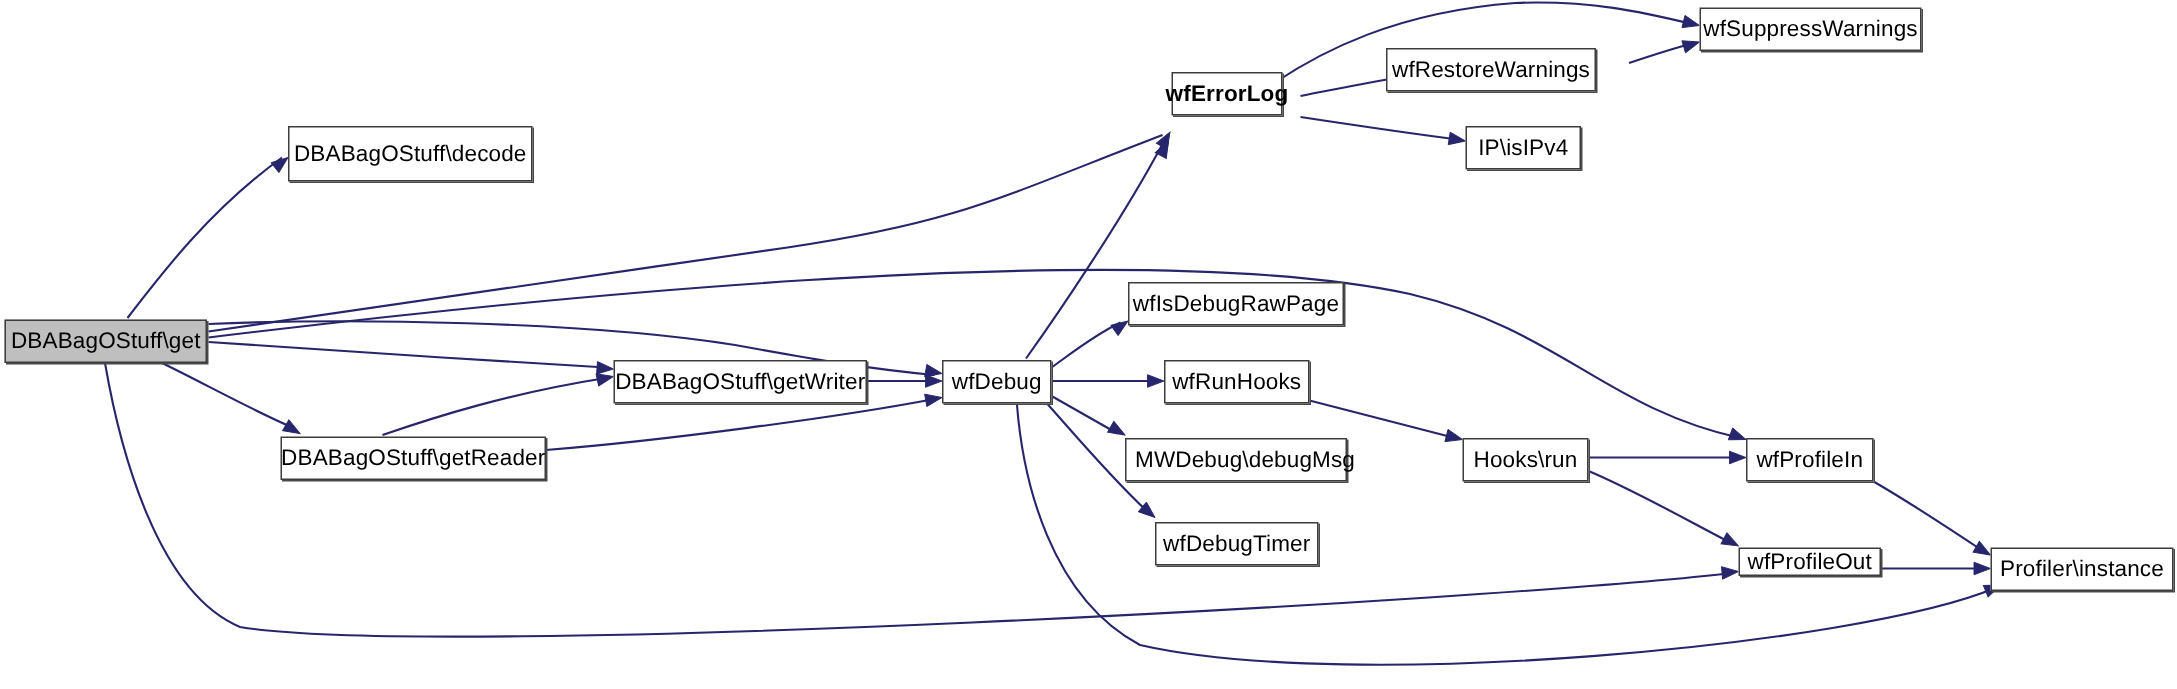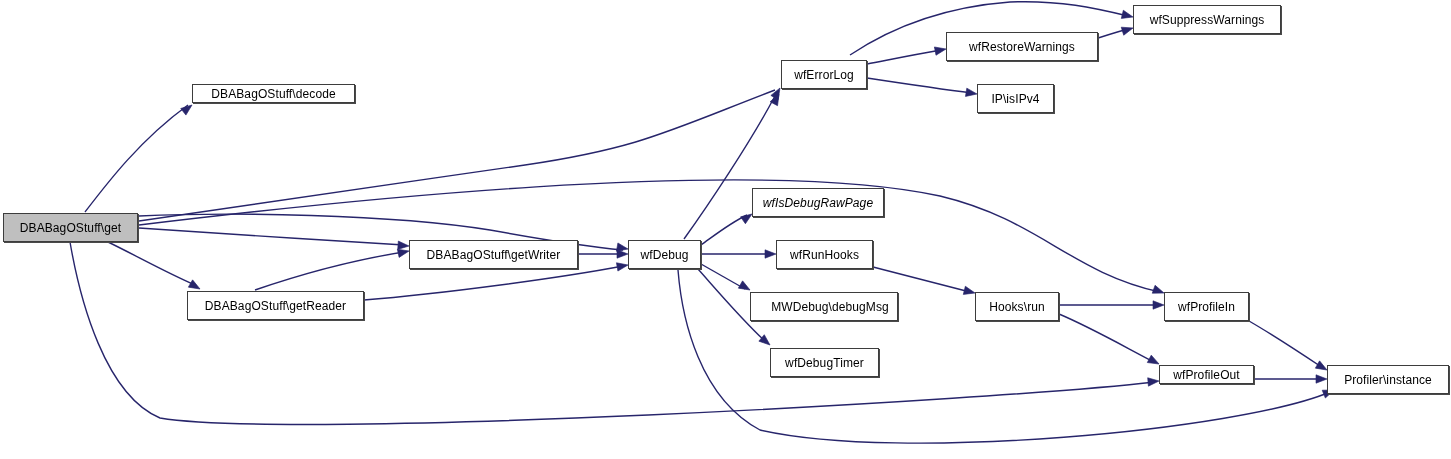--- a/index.html
+++ b/index.html
@@ -36,21 +36,21 @@
     position: absolute;
     box-sizing: border-box;
     border: 1px solid #3d3d3d;
     background: #ffffff;
     display: flex;
     align-items: center;
     justify-content: center;
     white-space: nowrap;
     color: #000000;
     font-family: "Liberation Sans", sans-serif;
-    font-size: 12px;
+    font-size: 15px;
     letter-spacing: 0.1px;
     box-shadow: 1px 1px 0 0 #4a4a4a;
   }
   .node-box.highlight {
     background: #bfbfbf;
   }
   .node-label {
     pointer-events: none;
   }
 </style>
@@ -107,45 +107,45 @@
       <polygon points="0,0 -11,-4.2 -11,4.2" class="edge-head" transform="translate(1164,305) rotate(0)"></polygon>
       <polygon points="0,0 -11,-4.2 -11,4.2" class="edge-head" transform="translate(1159,364) rotate(28)"></polygon>
       <polygon points="0,0 -11,-4.2 -11,4.2" class="edge-head" transform="translate(1327,370) rotate(30)"></polygon>
       <polygon points="0,0 -11,-4.2 -11,4.2" class="edge-head" transform="translate(1327,379) rotate(0)"></polygon>
       <polygon points="0,0 -11,-4.2 -11,4.2" class="edge-head" transform="translate(1334,390) rotate(-22)"></polygon>
     </svg>
   <div id="node-layer">
       <div class="node-box highlight" style="left: 3px; top: 213px; width: 135px; height: 29px; align-items: center;">
         <span class="node-label">DBABagOStuff\get</span>
       </div>
-      <div class="node-box" style="left: 192px; top: 84px; width: 163px; height: 19px;">
+      <div class="node-box" style="left: 192px; top: 84px; width: 163px; height: 37px;">
         <span class="node-label">DBABagOStuff\decode</span>
       </div>
       <div class="node-box" style="left: 187px; top: 291px; width: 177px; height: 29px;">
         <span class="node-label">DBABagOStuff\getReader</span>
       </div>
       <div class="node-box" style="left: 409px; top: 240px; width: 169px; height: 29px;">
         <span class="node-label">DBABagOStuff\getWriter</span>
       </div>
       <div class="node-box" style="left: 628px; top: 240px; width: 73px; height: 29px;">
         <span class="node-label">wfDebug</span>
       </div>
-      <div class="node-box" style="left: 781px; top: 60px; width: 86px; height: 29px;">
+      <div class="node-box" style="left: 781px; top: 48px; width: 74px; height: 29px; font-weight: bold;">
         <span class="node-label">wfErrorLog</span>
       </div>
-      <div class="node-box" style="left: 946px; top: 32px; width: 152px; height: 29px;">
+      <div class="node-box" style="left: 924px; top: 32px; width: 140px; height: 29px;">
         <span class="node-label">wfRestoreWarnings</span>
       </div>
       <div class="node-box" style="left: 1133px; top: 5px; width: 148px; height: 29px;">
         <span class="node-label">wfSuppressWarnings</span>
       </div>
       <div class="node-box" style="left: 977px; top: 84px; width: 77px; height: 29px; text-align: right;">
         <span class="node-label">IP\isIPv4</span>
       </div>
-      <div class="node-box" style="left: 752px; top: 188px; width: 132px; height: 29px; font-style: italic;">
+      <div class="node-box" style="left: 752px; top: 188px; width: 144px; height: 29px;">
         <span class="node-label">wfIsDebugRawPage</span>
       </div>
       <div class="node-box" style="left: 776px; top: 240px; width: 97px; height: 29px;">
         <span class="node-label">wfRunHooks</span>
       </div>
       <div class="node-box" style="left: 750px; top: 292px; width: 148px; height: 29px; padding-left: 12px;">
         <span class="node-label">MWDebug\debugMsg</span>
       </div>
       <div class="node-box" style="left: 770px; top: 348px; width: 109px; height: 29px;">
         <span class="node-label">wfDebugTimer</span>

